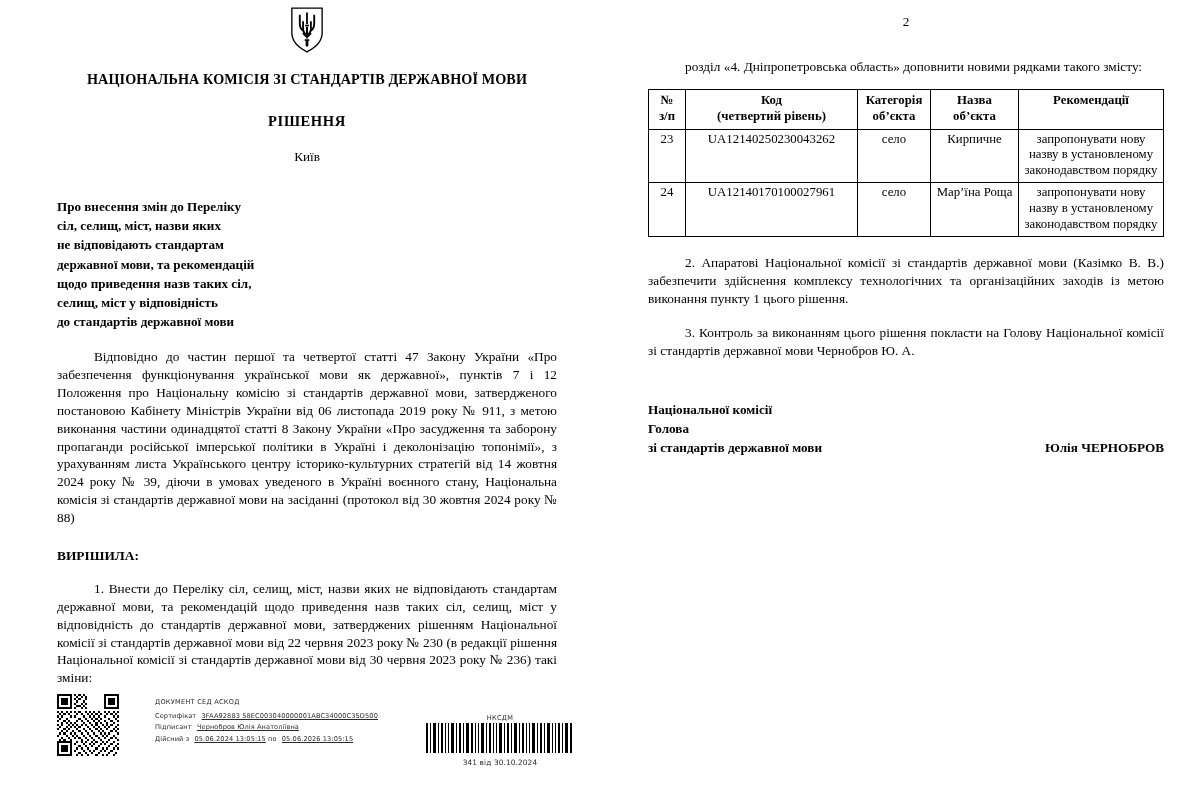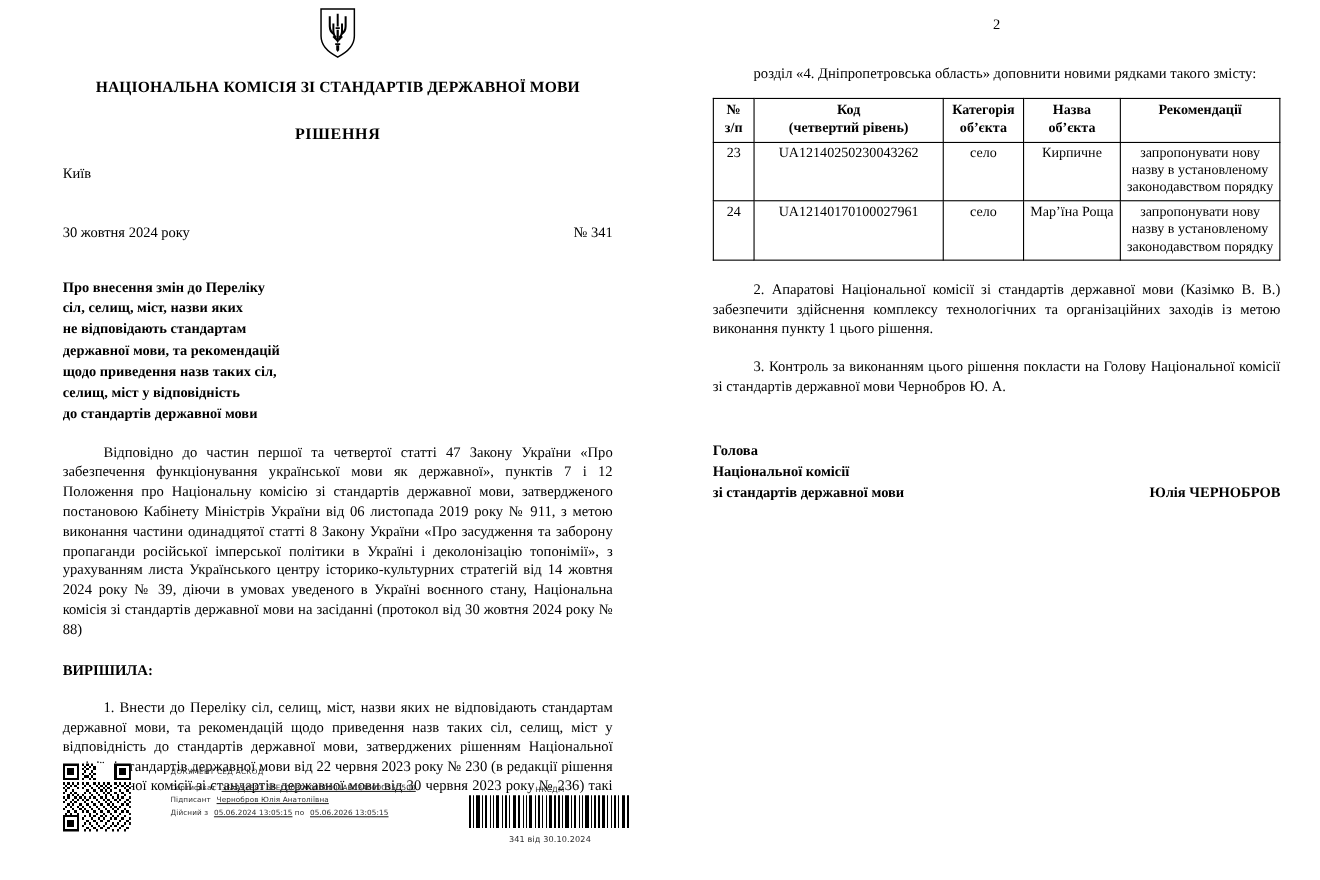--- a/index.html
+++ b/index.html
@@ -56,20 +56,21 @@
   }
   .doc-kind {
     margin-top: 25px;
     text-align: center;
     font-weight: bold;
     font-size: 14.6px;
     letter-spacing: 0.6px;
   }
   .city {
     margin-top: 19px;
+    text-align: center;
     font-size: 13.2px;
   }
 
   
   .date-row {
     margin-top: 37px;
     display: flex;
     justify-content: space-between;
     align-items: baseline;
     font-size: 13.2px;
@@ -250,24 +251,20 @@
           <path d="M25.9 57.5 h8.2 v3 h-8.2 z"></path>
           <path d="M27.6 60.8 h4.8 v7.6 l-2.4 3.4 l-2.4 -3.4 z"></path>
         </g>
       </svg>
     </div>
 
     <div class="org-title">НАЦІОНАЛЬНА КОМІСІЯ ЗІ СТАНДАРТІВ ДЕРЖАВНОЇ МОВИ</div>
     <div class="doc-kind">РІШЕННЯ</div>
     <div class="city">Київ</div>
 
-    <div class="date-row">
-      <span>30 жовтня 2024 року</span>
-      <span>№ 341</span>
-    </div>
 
     <div class="subject">
       <div>Про внесення змін до Переліку</div>
       <div>сіл, селищ, міст, назви яких</div>
       <div>не відповідають стандартам</div>
       <div>державної мови, та рекомендацій</div>
       <div>щодо приведення назв таких сіл,</div>
       <div>селищ, міст у відповідність</div>
       <div>до стандартів державної мови</div>
     </div>
@@ -331,22 +328,22 @@
           <td class="objname">Мар’їна Роща</td>
           <td class="rec">запропонувати нову назву в установленому законодавством порядку</td>
         </tr>
       </tbody>
     </table>
 
     <div class="para-right">2. Апаратові Національної комісії зі стандартів державної мови (Казімко В. В.) забезпечити здійснення комплексу технологічних та організаційних заходів із метою виконання пункту 1 цього рішення.</div>
     <div class="para-right">3. Контроль за виконанням цього рішення покласти на Голову Національної комісії зі стандартів державної мови Чернобров Ю. А.</div>
 
     <div class="sign-block">
+      <div>Національної комісії</div>
       <div>Голова</div>
-      <div>Національної комісії</div>
       <div class="sign-last">
         <span>зі стандартів державної мови</span>
         <span>Юлія ЧЕРНОБРОВ</span>
       </div>
     </div>
   </div>
 
   <div class="footer">
     <svg class="qr" viewBox="0 0 29 29" shape-rendering="crispEdges">
       <rect width="29" height="29" fill="#ffffff"></rect>

